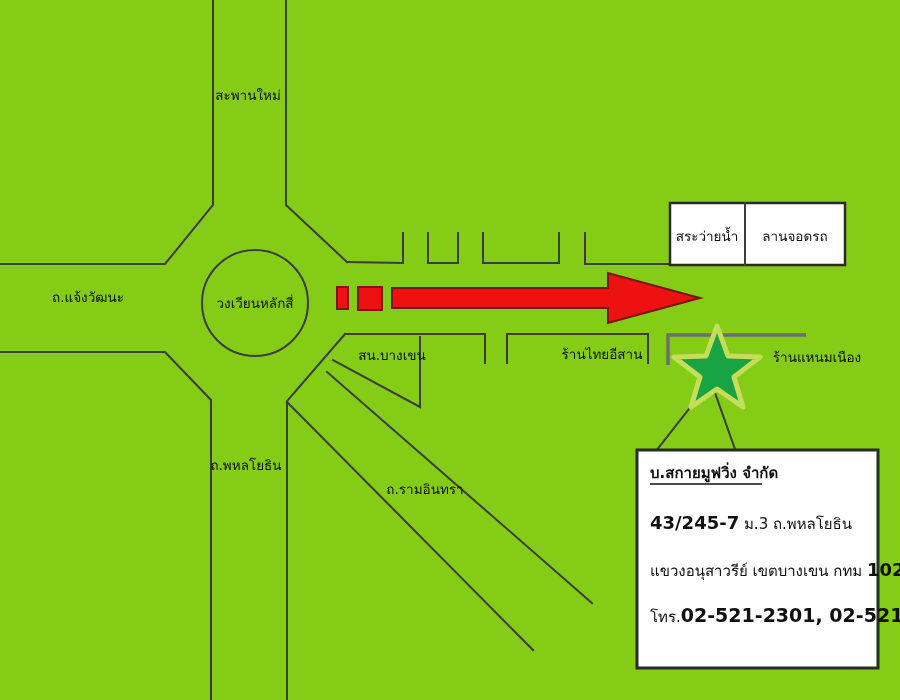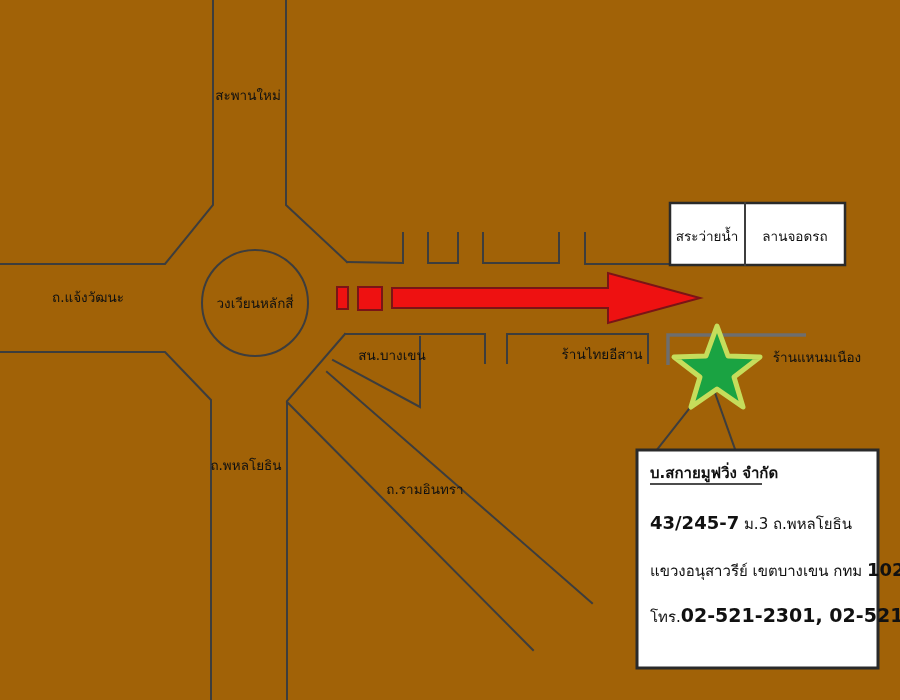--- a/index.html
+++ b/index.html
@@ -1,16 +1,16 @@
 <!DOCTYPE html>
 <html><head>
 <meta charset="utf-8">
 <style>
   html,body{margin:0;padding:0;background:#ffffff;}
-  .canvas{position:relative;width:900px;height:700px;background:#a16207;overflow:hidden;
+  .canvas{position:relative;width:900px;height:700px;background:#84cc16;overflow:hidden;
           font-family:"DejaVu Sans",sans-serif;}
   svg{display:block;}
   .road{fill:none;stroke:#3d3d3d;stroke-width:2;stroke-linecap:square;}
   .road-thick{fill:none;stroke:#6e6e6e;stroke-width:3.5;}
   .bld{fill:#ffffff;stroke:#2a2a2a;stroke-width:2.5;}
   .lbl{font-size:13.5px;fill:#111111;}
   .lbl-c{text-anchor:middle;}
   .ibx{font-size:15px;fill:#111111;}
   .b{font-weight:700;}
   .big{font-size:18px;}

